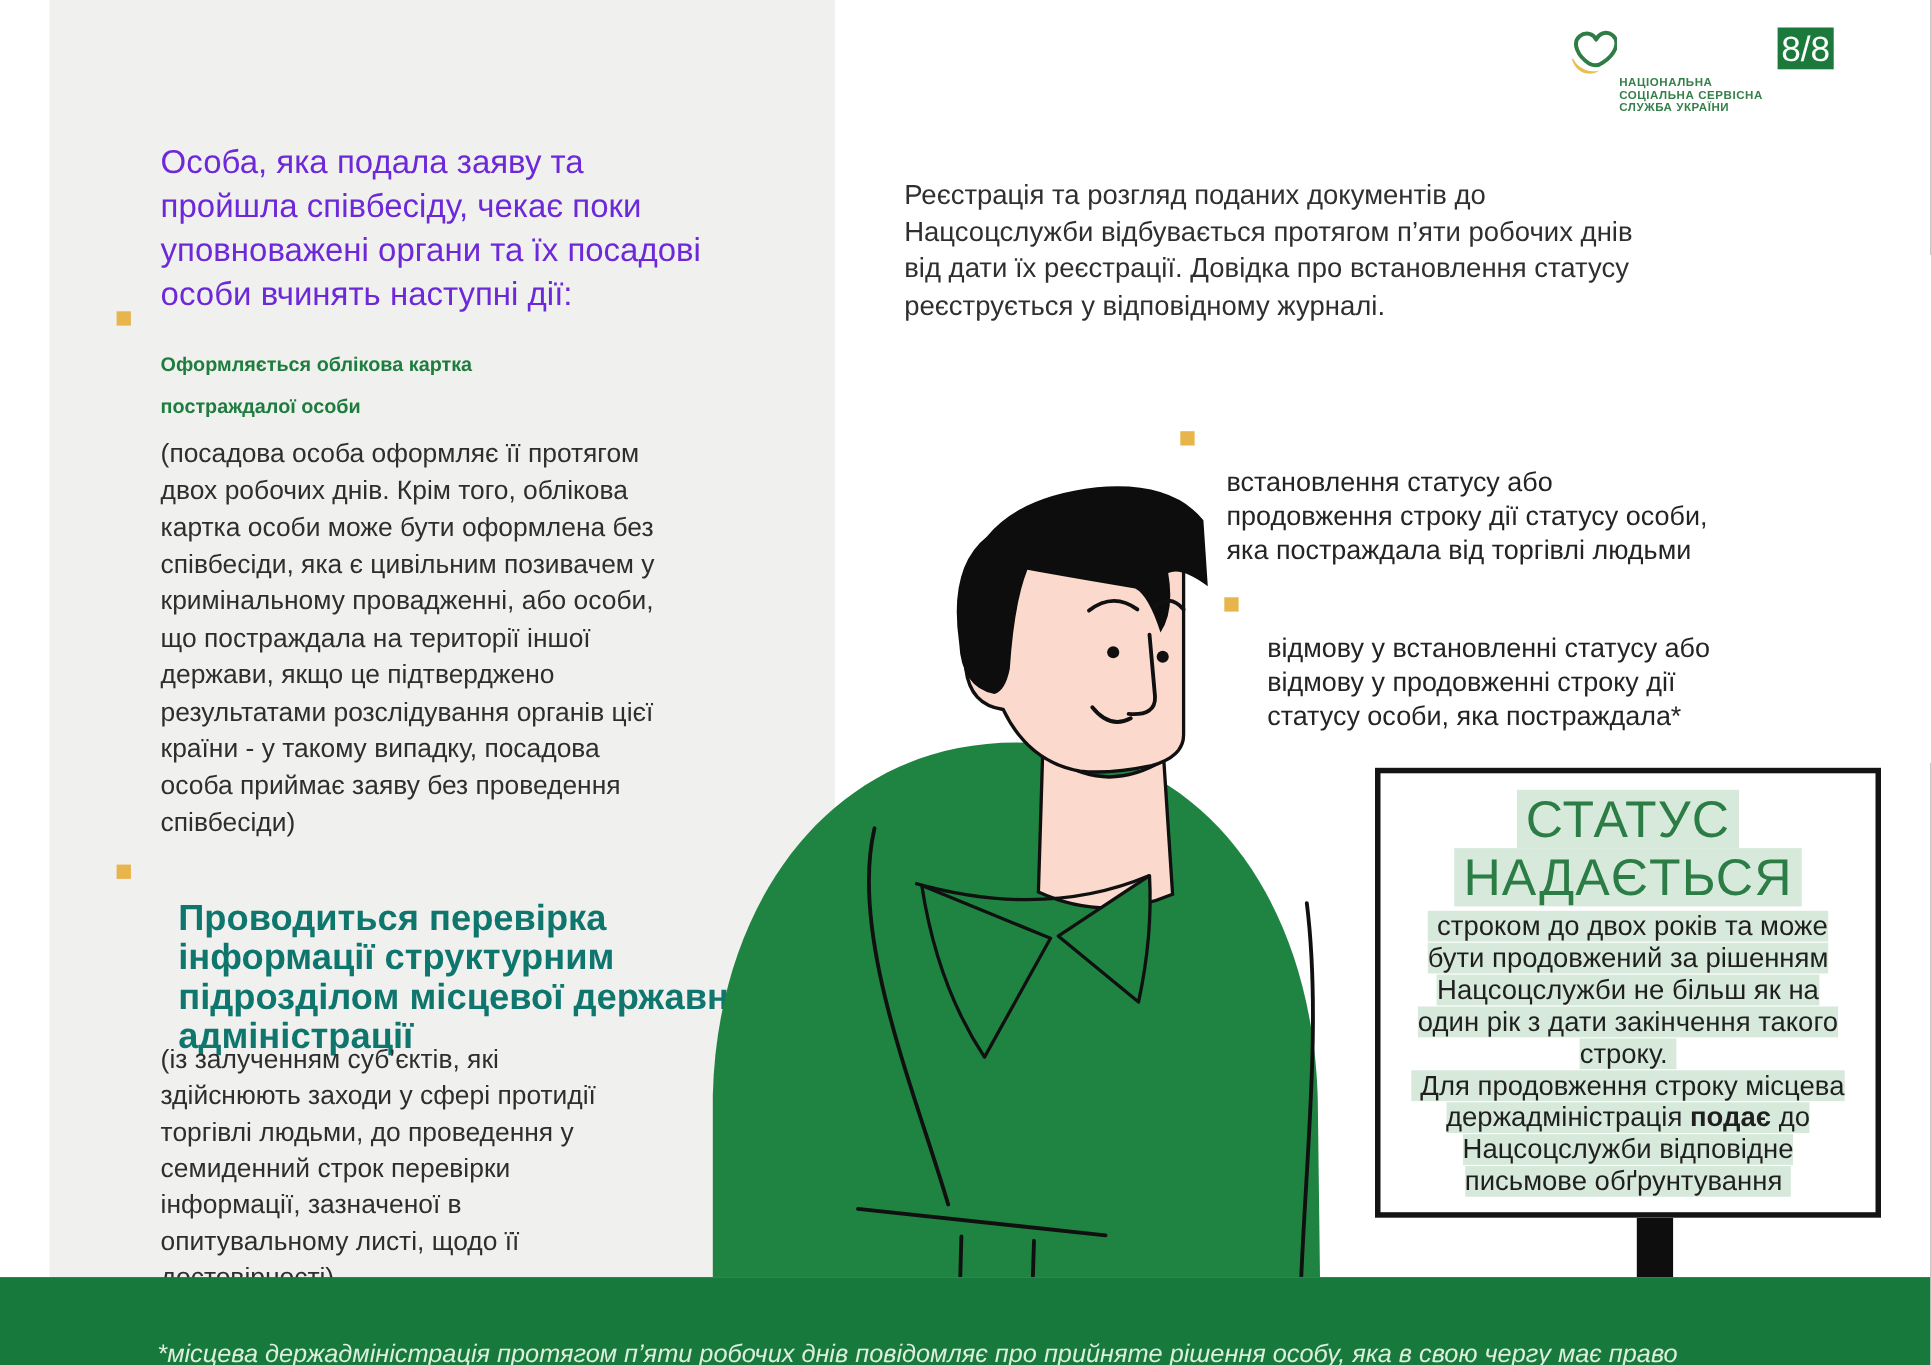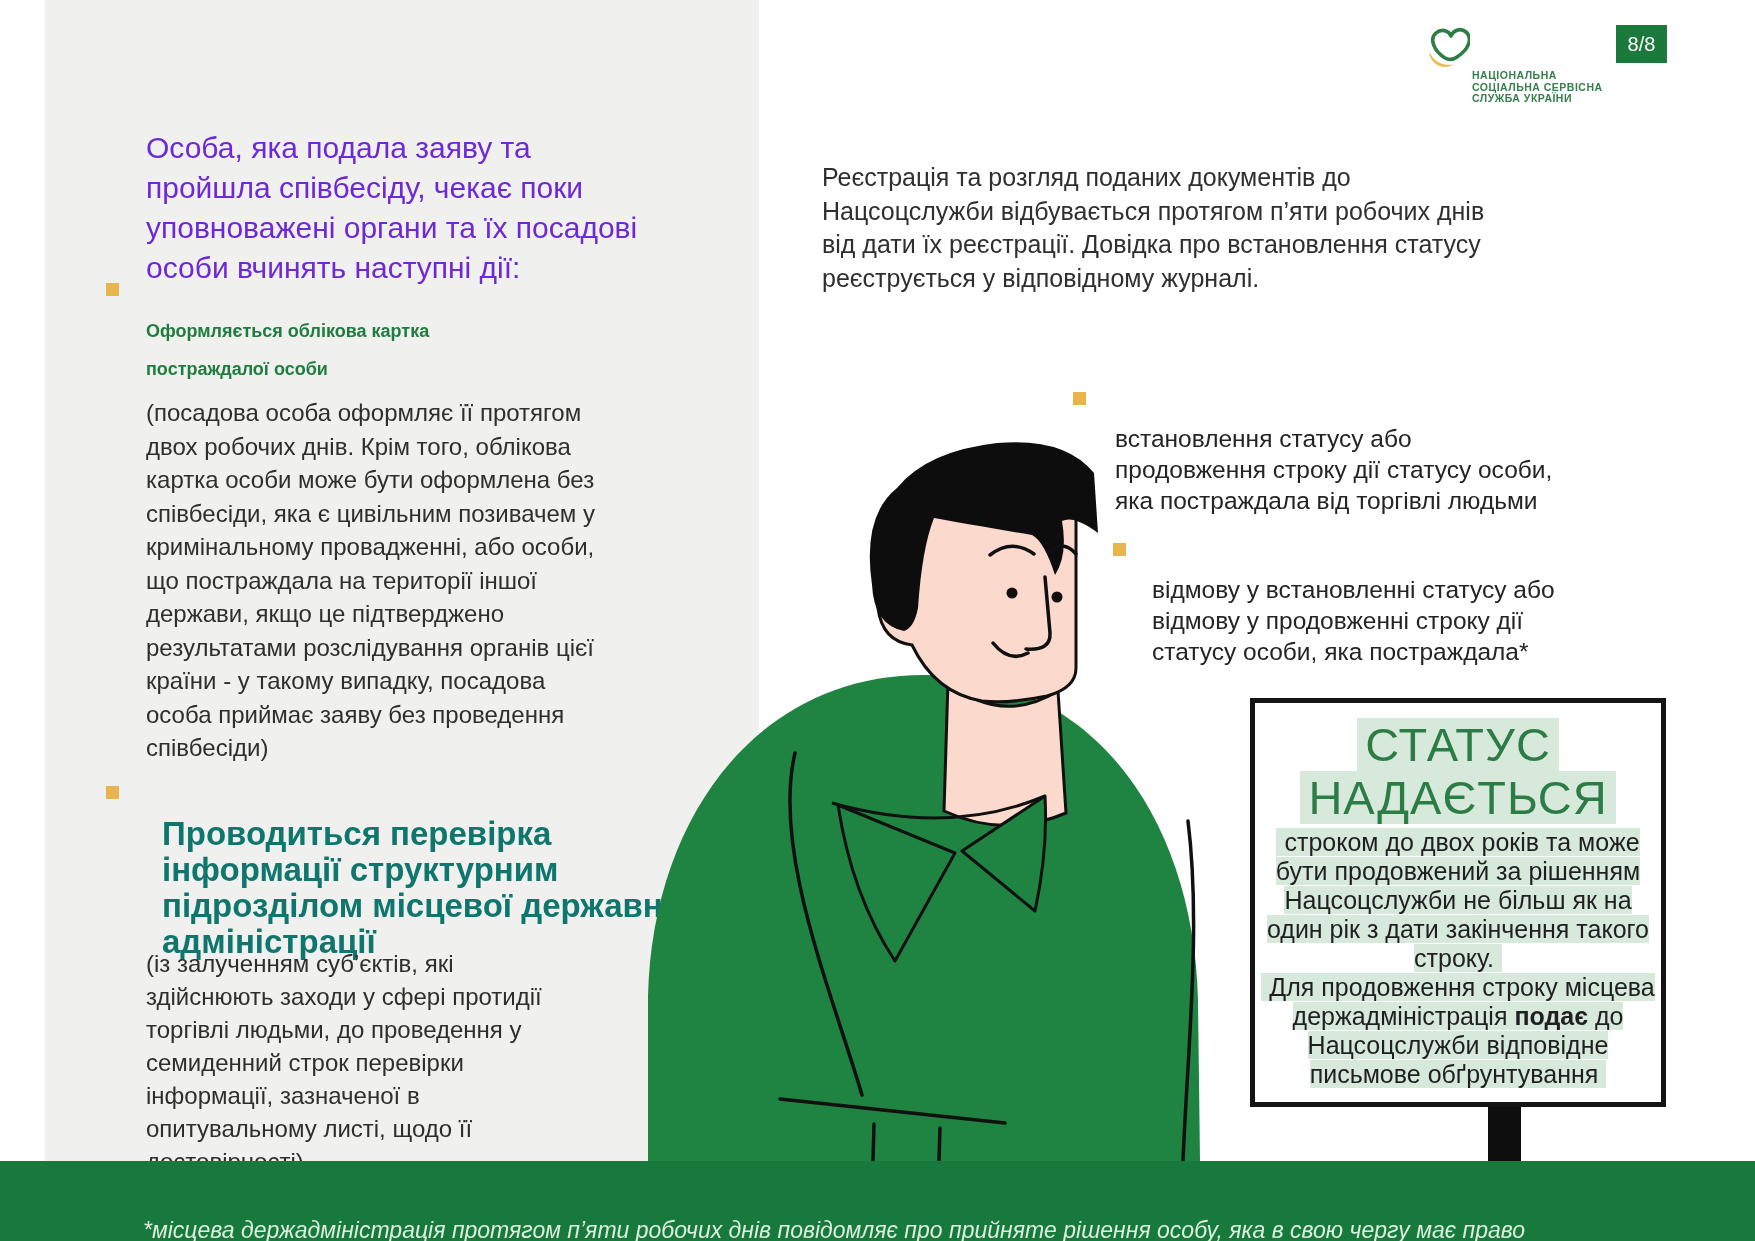--- a/index.html
+++ b/index.html
@@ -26,38 +26,38 @@
   
   #para1{left:822px;top:117px;width:720px;font-size:25px;line-height:33.5px;color:#2F2F2F;}
   #para2{left:822px;top:279px;width:720px;font-size:25px;line-height:33.5px;color:#2F2F2F;}
   #para2 b, #rbullets b{font-weight:bold;color:#222;}
   #rbulletA-sq{left:1073px;top:392px;}
   #rbulletA-text{left:1115px;top:379px;width:480px;font-size:24.5px;line-height:31px;color:#242424;}
   #rbulletB-sq{left:1113px;top:543px;}
   #rbulletB-text{left:1152px;top:530px;width:470px;font-size:24.5px;line-height:31px;color:#242424;}
 
   
-  #sign{left:1250px;top:698px;width:416px;height:409px;background:#ffffff;border:5px solid #141414;
+  #sign{left:1250px;top:698px;width:460px;height:409px;background:#ffffff;border:5px solid #141414;
         box-sizing:border-box;text-align:center;z-index:5;}
   #sign-title{margin-top:16px;font-size:47px;line-height:1.12;font-weight:500;letter-spacing:1px;color:#2B7D45;}
   .hl{background:#D7E9DB;padding:0 8px;}
   #sign-body1{margin-top:4px;font-size:25px;line-height:29px;color:#1f1f1f;border-radius:12px;}
   #sign-body2{font-size:25px;line-height:29px;color:#1f1f1f;}
   #sign-post{left:1488px;top:1107px;width:33px;height:54px;background:#0e0e0e;z-index:4;}
 
   
   #footer{left:0;top:1161px;width:1755px;height:80px;background:#17793B;z-index:6;}
   #footer-note{left:143px;top:11px;width:1480px;font-size:23px;line-height:28px;font-style:italic;color:#DCEFDD;position:absolute;}
 
   
   #logo{left:1424px;top:22px;width:46px;height:46px;}
   #logo-text{left:1472px;top:26px;width:180px;font-size:10.5px;line-height:11.5px;letter-spacing:.5px;
              font-weight:600;color:#35804A;}
   #page-badge{left:1616px;top:25px;width:51px;height:38px;background:#1B7A3B;color:#ffffff;
-              font-size:20px;display:flex;align-items:center;justify-content:center;}
+              font-size:32px;display:flex;align-items:center;justify-content:center;}
 
   
   #man{left:500px;top:381px;z-index:2;}
 </style>
 </head>
 <body>
 
 <div id="canvas">
 
   <div class="abs" id="gray-panel"></div>

